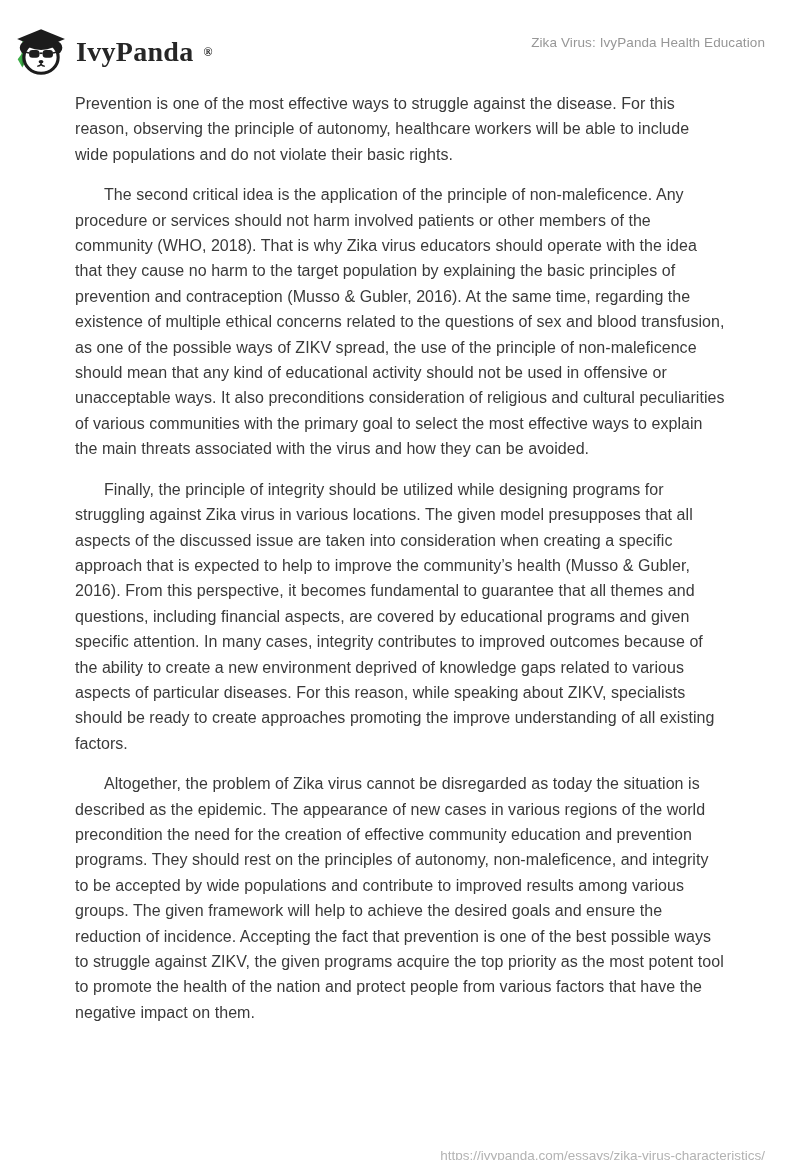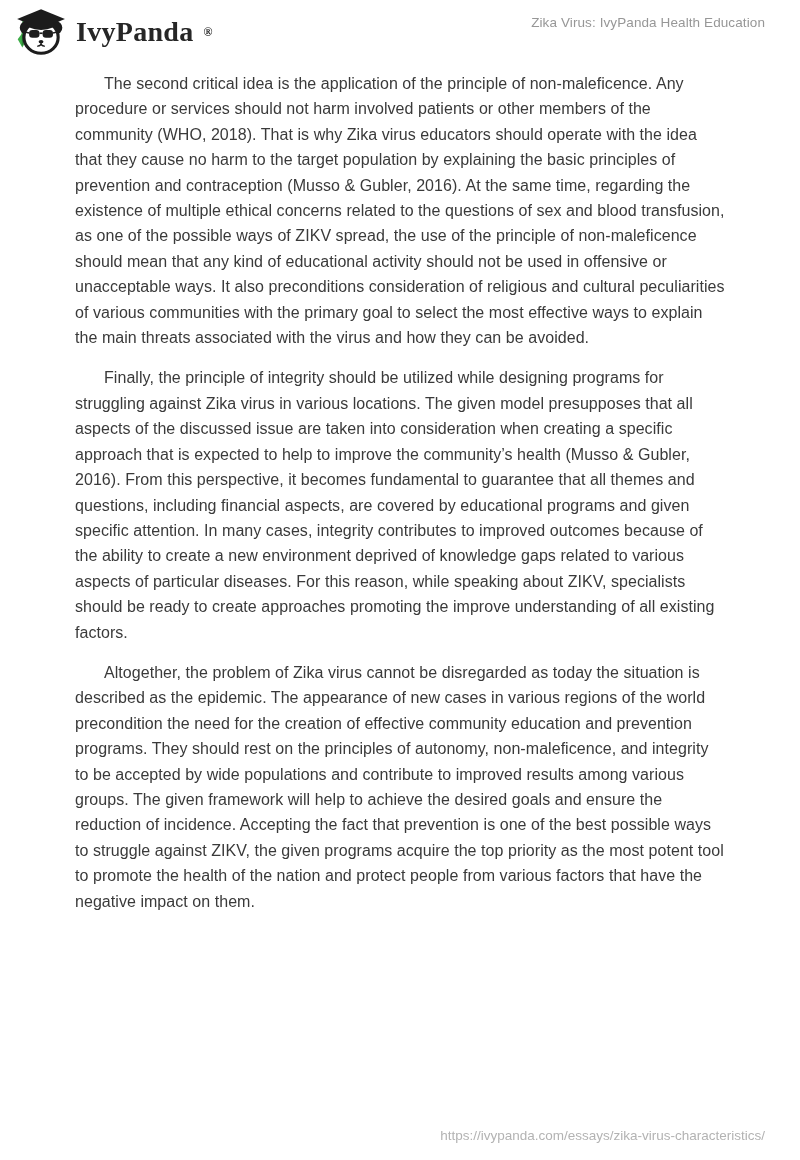--- a/index.html
+++ b/index.html
@@ -9,20 +9,21 @@
     height: 1160px;
     background: #ffffff;
     position: relative;
     overflow: hidden;
     font-family: "Liberation Sans", sans-serif;
   }
   .page {
     width: 800px;
     height: 1019px;
     position: relative;
+    margin-top: 20px;
   }
   
   .header {
     display: flex;
     justify-content: space-between;
     align-items: flex-start;
     padding: 7px 35px 0 13px;
     height: 62px;
   }
   .brand {
@@ -109,20 +110,21 @@
         <polygon points="27,1 50,10.5 27,20 4,10.5" fill="#1c1c1c"></polygon>
         <path d="M15 14 L15 18.5 Q27 23.5 39 18.5 L39 14 Z" fill="#1c1c1c"></path>
       </svg>
       <span class="brand-name">IvyPanda</span>
         <span class="registered">®</span>
     </div>
     <div class="doc-title">Zika Virus: IvyPanda Health Education</div>
   </header>
 
   <main class="essay">
+    <p>Prevention is one of the most effective ways to struggle against the disease. For this reason, observing the principle of autonomy, healthcare workers will be able to include wide populations and do not violate their basic rights.</p>
     <p class="indent">The second critical idea is the application of the principle of non-maleficence. Any procedure or services should not harm involved patients or other members of the community (WHO, 2018). That is why Zika virus educators should operate with the idea that they cause no harm to the target population by explaining the basic principles of prevention and contraception (Musso &amp; Gubler, 2016). At the same time, regarding the existence of multiple ethical concerns related to the questions of sex and blood transfusion, as one of the possible ways of ZIKV spread, the use of the principle of non-maleficence should mean that any kind of educational activity should not be used in offensive or unacceptable ways. It also preconditions consideration of religious and cultural peculiarities of various communities with the primary goal to select the most effective ways to explain the main threats associated with the virus and how they can be avoided.</p>
     <p class="indent">Finally, the principle of integrity should be utilized while designing programs for struggling against Zika virus in various locations. The given model presupposes that all aspects of the discussed issue are taken into consideration when creating a specific approach that is expected to help to improve the community’s health (Musso &amp; Gubler, 2016). From this perspective, it becomes fundamental to guarantee that all themes and questions, including financial aspects, are covered by educational programs and given specific attention. In many cases, integrity contributes to improved outcomes because of the ability to create a new environment deprived of knowledge gaps related to various aspects of particular diseases. For this reason, while speaking about ZIKV, specialists should be ready to create approaches promoting the improve understanding of all existing factors.</p>
     <p class="indent">Altogether, the problem of Zika virus cannot be disregarded as today the situation is described as the epidemic. The appearance of new cases in various regions of the world precondition the need for the creation of effective community education and prevention programs. They should rest on the principles of autonomy, non-maleficence, and integrity to be accepted by wide populations and contribute to improved results among various groups. The given framework will help to achieve the desired goals and ensure the reduction of incidence. Accepting the fact that prevention is one of the best possible ways to struggle against ZIKV, the given programs acquire the top priority as the most potent tool to promote the health of the nation and protect people from various factors that have the negative impact on them.</p>
   </main>
 
   <footer class="footer">
     <a class="source-url">https://ivypanda.com/essays/zika-virus-characteristics/</a>
   </footer>
 
 </div>

